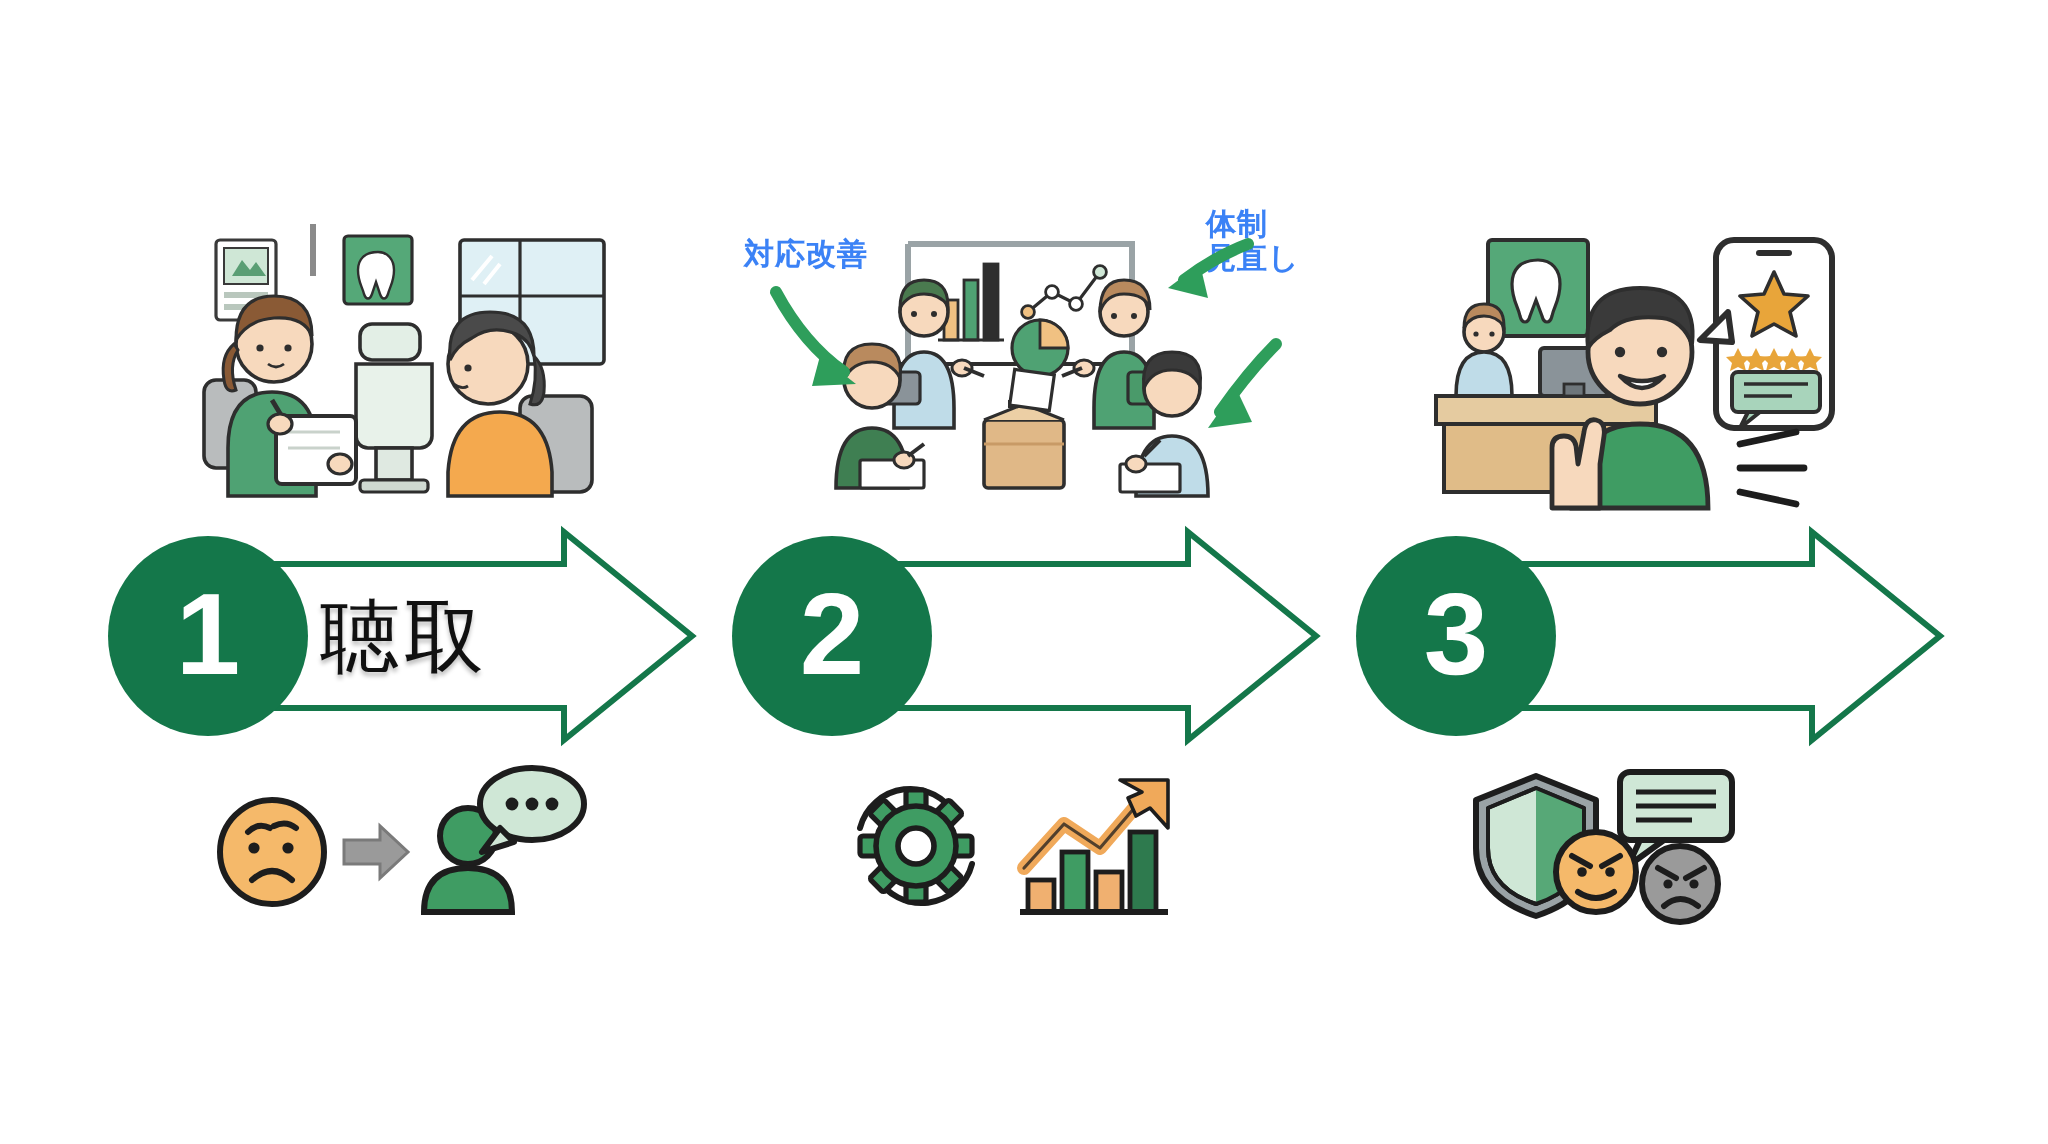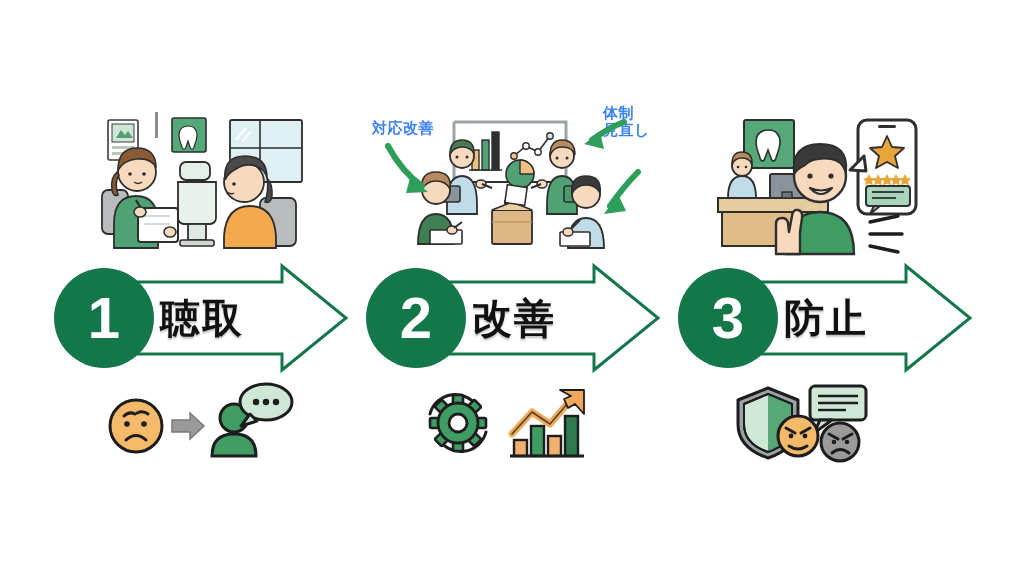--- a/index.html
+++ b/index.html
@@ -26,21 +26,21 @@
   }
   .illus svg { display: block; width: 100%; height: 100%; }
 
   
   .band { position: absolute; top: 262px; left: 0; width: 320px; height: 112px; }
   .band svg { position: absolute; inset: 0; width: 100%; height: 100%; overflow: visible; }
 
   .band-label {
     position: absolute; left: 122px; top: 0; height: 112px;
     display: flex; align-items: center;
-    font-size: 40px; font-weight: 700; color: #111;
+    font-size: 40px; font-weight: 400; color: #111;
     letter-spacing: 2px; white-space: nowrap;
     text-shadow: 0 2px 2px rgba(0,0,0,.25);
   }
   .step-num {
     position: absolute; left: 16px; top: 6px;
     width: 100px; height: 100px; border-radius: 50%;
     background: #14774a;
     display: flex; align-items: center; justify-content: center;
     color: #fff; font-size: 58px; font-weight: 700; line-height: 1;
     z-index: 4;
@@ -220,21 +220,20 @@
         <rect x="110" y="82" width="20" height="18" fill="#fff" stroke="#2e2e2e" stroke-width="1.6" transform="rotate(8 120 91)"></rect>
         <line x1="96" y1="118" x2="136" y2="118" stroke="#c89a66" stroke-width="1.4"></line>
       </svg>
     </div>
 
     <div class="band">
       <svg viewBox="0 0 320 112" xmlns="http://www.w3.org/2000/svg" preserveAspectRatio="none">
         <path d="M58 20 H244 V4 L308 56 L244 108 V92 H58 Z" fill="#ffffff" stroke="#14774a" stroke-width="3" stroke-linejoin="miter"></path>
       </svg>
       <div class="step-num">2</div>
-      <div class="band-label">改善</div>
     </div>
 
     <div class="icons">
       <svg viewBox="0 0 200 86" xmlns="http://www.w3.org/2000/svg">
 
         <path d="M20 36 a26 26 0 0 1 48 -6" fill="none" stroke="#1d1d1d" stroke-width="3" stroke-linecap="round"></path>
         <path d="M62 22 l10 8 l-12 6z" fill="#1d1d1d"></path>
         <path d="M76 54 a26 26 0 0 1 -48 6" fill="none" stroke="#1d1d1d" stroke-width="3" stroke-linecap="round"></path>
         <path d="M34 68 l-10 -8 l12 -6z" fill="#1d1d1d"></path>
 
@@ -316,21 +315,20 @@
         <line x1="162" y1="130" x2="194" y2="130" stroke="#1d1d1d" stroke-width="3.4" stroke-linecap="round"></line>
         <line x1="162" y1="142" x2="190" y2="148" stroke="#1d1d1d" stroke-width="3.4" stroke-linecap="round"></line>
       </svg>
     </div>
 
     <div class="band">
       <svg viewBox="0 0 320 112" xmlns="http://www.w3.org/2000/svg" preserveAspectRatio="none">
         <path d="M58 20 H244 V4 L308 56 L244 108 V92 H58 Z" fill="#ffffff" stroke="#14774a" stroke-width="3" stroke-linejoin="miter"></path>
       </svg>
       <div class="step-num">3</div>
-      <div class="band-label">防止</div>
     </div>
 
     <div class="icons">
       <svg viewBox="0 0 200 86" xmlns="http://www.w3.org/2000/svg">
 
         <path d="M46 10 l30 12 v24 q0 24 -30 34 q-30 -10 -30 -34 v-24z" fill="#9aa3a6" stroke="#1d1d1d" stroke-width="3" stroke-linejoin="round"></path>
         <path d="M46 16 l24 10 v20 q0 20 -24 28 q-24 -8 -24 -28 v-20z" fill="#cfe7d6" stroke="#1d1d1d" stroke-width="2" stroke-linejoin="round"></path>
         <path d="M46 16 l24 10 v20 q0 20 -24 28 z" fill="#57a877"></path>
         <path d="M46 16 l24 10 v20 q0 20 -24 28 q-24 -8 -24 -28 v-20z" fill="none" stroke="#1d1d1d" stroke-width="2" stroke-linejoin="round"></path>
 

